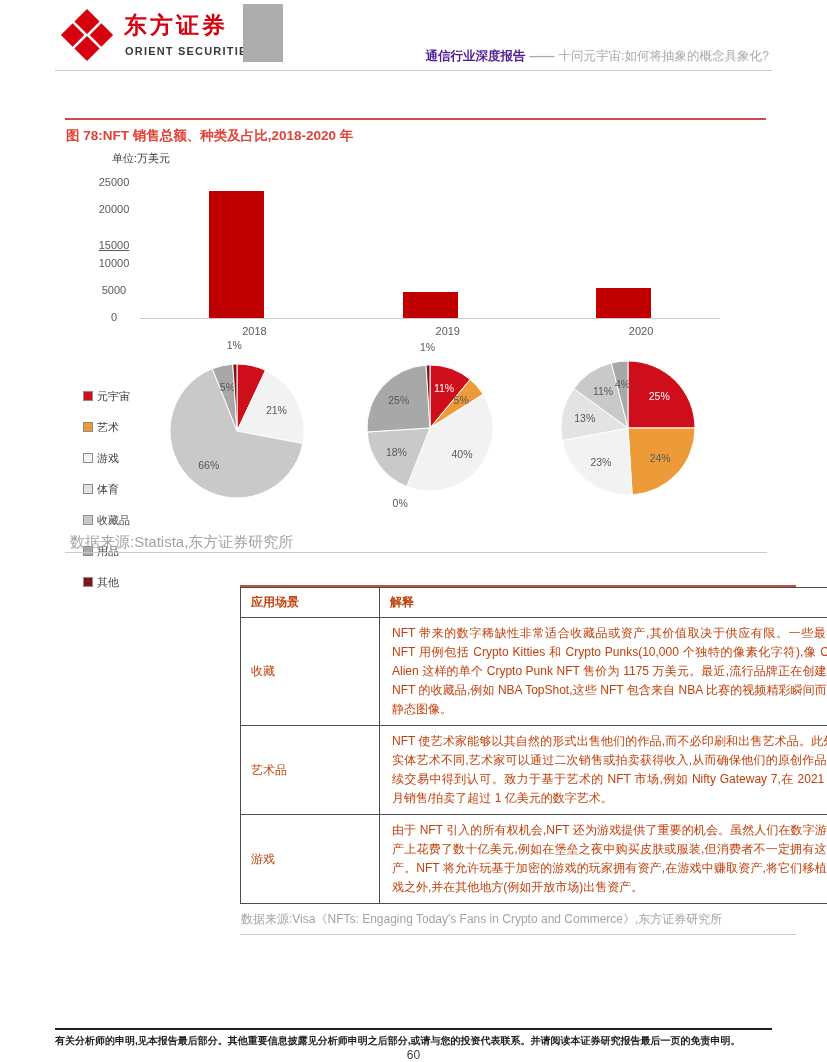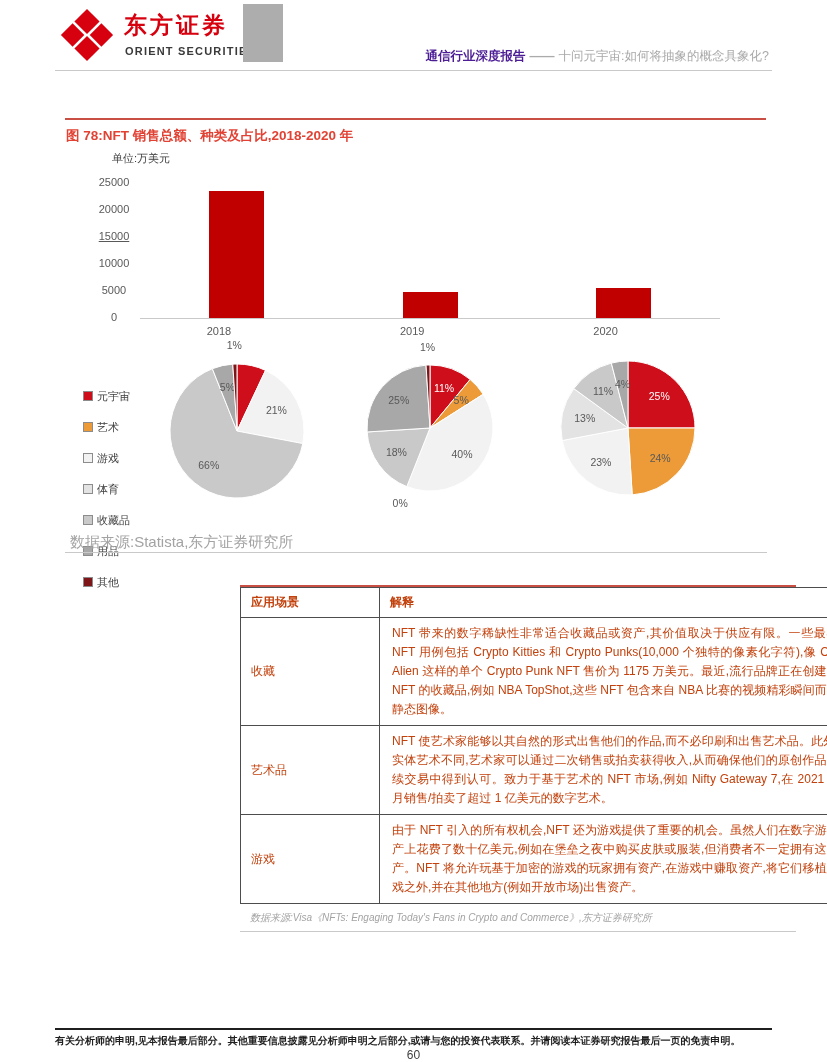--- a/index.html
+++ b/index.html
@@ -21,21 +21,21 @@
   #header-divider{left:55px;top:70px;width:717px;height:1px;background:#C9C9C9;}
 
   
   #fig-rule{left:65px;top:118px;width:701px;height:2px;background:#C94F44;}
   #fig-title{left:66px;top:127px;font-size:13.5px;font-weight:bold;color:#E14234;}
   #fig-unit{left:112px;top:151px;font-size:11px;color:#404040;}
   #bar-chart{left:95px;top:174px;width:645px;height:170px;}
   #bar-plot{position:absolute;left:45px;top:9px;width:580px;height:135px;border-bottom:1px solid #C9C9C9;}
   .ytick{position:absolute;left:0;width:38px;text-align:center;font-size:11px;color:#595959;}
   .bar{position:absolute;bottom:0;background:#C00000;}
-  .cat-label{position:absolute;width:60px;text-align:left;font-size:11px;color:#595959;top:151px;}
+  .cat-label{position:absolute;width:60px;text-align:right;font-size:11px;color:#595959;top:151px;}
 
   #pie-legend{left:83px;top:371px;}
   .legend-item{display:flex;align-items:center;margin-bottom:6.6px;height:12px;margin-top:19px;}
   .swatch{width:8px;height:8px;border:1px solid #8C8C8C;margin-right:4px;flex:0 0 auto;}
   .legend-label{font-size:11px;color:#404040;line-height:12px;}
 
   .pie-svg{width:180px;height:180px;}
   #pie-0{left:147px;top:341px;}
   #pie-1{left:340px;top:338px;}
   #pie-2{left:538px;top:338px;}
@@ -47,21 +47,21 @@
   
   #table-section{left:240px;top:585px;width:556px;}
   #tbl-rule{width:556px;height:2px;background:#C94F44;}
   #tbl-title{margin:6px 0 9px 1px;font-size:13px;font-weight:bold;color:#E14234;}
   table{border-collapse:collapse;width:624px;font-size:12px;color:#c2410c;table-layout:fixed;}
   th,td{border:1px solid #4D4D4D;}
   th{font-weight:bold;text-align:left;padding:6px 10px;}
   th.col-scene{width:118px;}
   td.scene{padding:6px 10px;vertical-align:middle;margin-top:36px;}
   td.desc{padding:6px 12px;line-height:19px;text-align:justify;}
-  #tbl-source{margin-top:7px;margin-left:10px;font-size:10px;color:#A3A3A3;font-style:italic;}
+  #tbl-source{margin-top:7px;margin-left:1px;font-size:12px;color:#A3A3A3;}
   #tbl-bottomline{margin-top:6px;width:556px;height:1px;background:#C9C9C9;}
 
   
   #footer-line{left:55px;top:1028px;width:717px;height:2px;background:#1F1F1F;}
   #footer-text{left:55px;top:1034px;width:717px;font-size:10px;font-weight:bold;color:#1F1F1F;}
   #page-num{left:0;top:1048px;width:827px;text-align:center;font-size:12px;color:#404040;}
 </style>
 </head>
 <body>
 
@@ -85,21 +85,21 @@
 
 <div id="bar-chart" class="abs">
   <div id="bar-plot">
       <div class="bar" style="left: 69.1667px; width: 55px; height: 126.9px; background: rgb(192, 0, 0);"></div>
       <div class="bar" style="left: 262.5px; width: 55px; height: 26.46px; background: rgb(192, 0, 0);"></div>
       <div class="bar" style="left: 455.833px; width: 55px; height: 30.24px; background: rgb(192, 0, 0);"></div>
     </div>
 <div class="ytick" style="top: 137px;">0</div>
     <div class="ytick" style="top: 110px;">5000</div>
     <div class="ytick" style="top: 83px;">10000</div>
-    <div class="ytick" style="top: 56px; text-decoration: underline;">15000</div>
+    <div class="ytick" style="top: 65px; text-decoration: underline;">15000</div>
     <div class="ytick" style="top: 29px;">20000</div>
     <div class="ytick" style="top: 2px;">25000</div>
     <div class="cat-label" style="left: 111.667px;">2018</div>
     <div class="cat-label" style="left: 305px;">2019</div>
     <div class="cat-label" style="left: 498.333px;">2020</div>
   </div>
 
 <div id="pie-legend" class="abs">
     <div class="legend-item">
       <span class="swatch" style="background: rgb(206, 14, 27);"></span>

